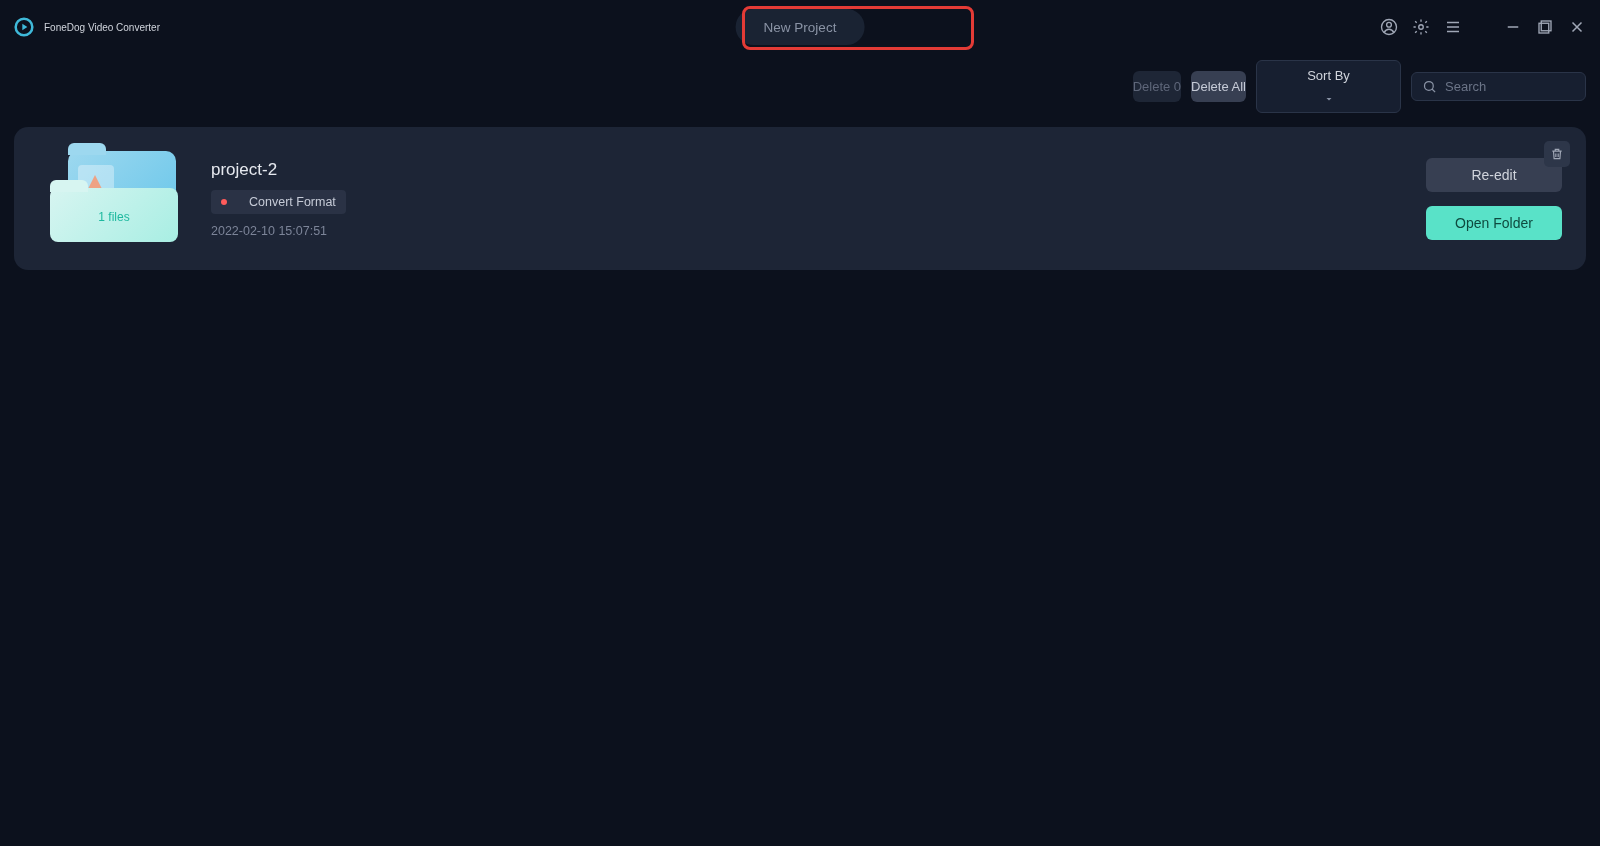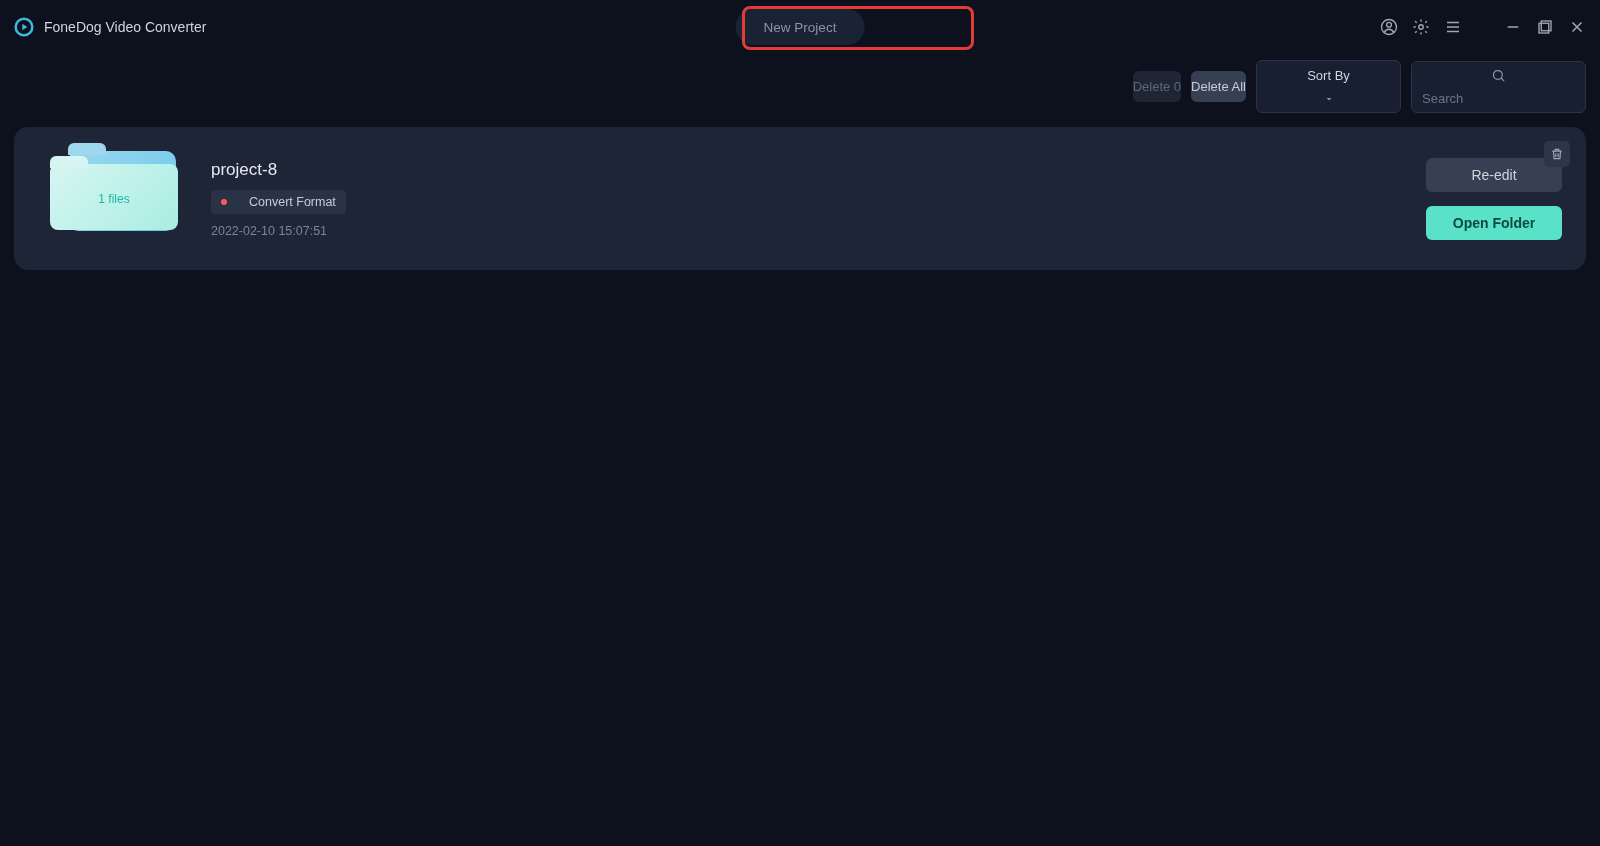--- a/index.html
+++ b/index.html
@@ -3,66 +3,66 @@
   <meta charset="utf-8">
   <style>
     * { margin: 0; padding: 0; box-sizing: border-box; font-family: -apple-system, BlinkMacSystemFont, 'Segoe UI', Arial, sans-serif; }
     body { background: #0c111d; color: #c0c5d0; width: 1600px; height: 846px; overflow: hidden; border-radius: 10px; }
     .app { width: 100%; height: 100%; display: flex; flex-direction: column; }
     
     
     .titlebar { display: flex; align-items: center; height: 54px; padding: 0 14px; position: relative; }
     .brand { display: flex; align-items: center; gap: 10px; }
     .brand-icon { width: 20px; height: 20px; }
-    .brand-text { color: #d0d4dc; font-size: 14px; font-weight: 500; }
+    .brand-text { color: #d0d4dc; font-size: 10px; font-weight: 500; }
     
     .tabs-wrap { position: absolute; left: 50%; transform: translateX(-50%); display: flex; align-items: center; background: #1a2333; border-radius: 22px; height: 36px; }
     .tab { display: flex; align-items: center; justify-content: center; padding: 0 28px; height: 28px; border-radius: 22px; font-size: 13.5px; color: #8a93a5; cursor: pointer; }
     .tab.active { background: #2f394c; color: #e6e9ef; }
     
     .highlight-box { position: absolute; border: 3px solid #e43b36; border-radius: 8px; pointer-events: none; }
     
     .win-controls { margin-left: auto; display: flex; align-items: center; gap: 14px; }
     .win-icon { width: 18px; height: 18px; color: #a0a7b6; cursor: pointer; display: flex; align-items: center; justify-content: center; }
     .win-icon svg { width: 100%; height: 100%; }
     .win-divider { width: 14px; }
 
     
     .toolbar { display: flex; align-items: center; justify-content: flex-end; gap: 10px; padding: 6px 14px 4px; }
     .btn { background: #373f52; border: none; border-radius: 6px; color: #c6cbd7; padding: 8px 0; font-size: 13px; cursor: pointer; }
     .btn.disabled { background: #1e2636; color: #5e6679; cursor: default; }
     .sortby { display: flex; align-items: center; gap: 10px; background: #171f30; border: 1px solid #2a3448; border-radius: 6px; padding: 7px 12px; font-size: 13px; color: #d0d4dc; cursor: pointer; min-width: 145px; justify-content: space-between; flex-direction: column; }
     .sortby .chev { width: 12px; height: 12px; color: #8a93a5; }
-    .searchbox { display: flex; align-items: center; gap: 8px; background: #171f30; border: 1px solid #2a3448; border-radius: 6px; padding: 6px 10px; width: 175px; flex-direction: column; }
+    .searchbox { display: flex; align-items: center; gap: 8px; background: #171f30; border: 1px solid #2a3448; border-radius: 6px; padding: 6px 10px; width: 175px; }
     .searchbox svg { width: 15px; height: 15px; color: #8a93a5; flex-shrink: 0; }
     .searchbox input { background: transparent; border: none; outline: none; color: #c6cbd7; font-size: 13px; width: 100%; }
     .searchbox input::placeholder { color: #6b7487; }
 
     
     .content { padding: 10px 14px; flex: 1; }
     .project-card { background: #1d2536; border-radius: 14px; padding: 24px 24px 24px 36px; display: flex; align-items: center; position: relative; }
     .thumb { width: 135px; height: 95px; position: relative; flex-shrink: 0; }
     .thumb-back { position: absolute; top: 0; left: 18px; width: 108px; height: 80px; background: linear-gradient(135deg, #9dd8ef 0%, #68c6ea 100%); border-radius: 10px 10px 10px 10px; }
     .thumb-back::before { content: ""; position: absolute; top: -8px; left: 0; width: 38px; height: 12px; background: #9dd8ef; border-radius: 6px 6px 0 0; }
     .thumb-back-inner { position: absolute; top: 14px; left: 10px; width: 36px; height: 44px; background: rgba(255,255,255,0.35); border-radius: 4px; }
     .thumb-back-inner::after { content: ""; position: absolute; left: 10px; top: 10px; width: 14px; height: 20px; background: rgba(244,155,120,0.9); clip-path: polygon(50% 0, 100% 70%, 80% 100%, 20% 100%, 0 70%); }
-    .thumb-front { position: absolute; bottom: 16px; left: 0; width: 128px; height: 66px; background: linear-gradient(135deg, #d7f5f1 0%, #a8eee3 100%); border-radius: 8px; display: flex; align-items: center; justify-content: center; }
+    .thumb-front { position: absolute; bottom: 4px; left: 0; width: 128px; height: 54px; background: linear-gradient(135deg, #d7f5f1 0%, #a8eee3 100%); border-radius: 8px; display: flex; align-items: center; justify-content: center; }
     .thumb-front::before { content: ""; position: absolute; top: -8px; left: 0; width: 38px; height: 12px; background: #d7f5f1; border-radius: 6px 6px 0 0; }
     .thumb-files { color: #1eb99f; font-size: 12px; font-weight: 500; margin-top: 4px; }
 
     .proj-info { margin-left: 26px; display: flex; flex-direction: column; gap: 10px; }
     .proj-title { color: #e6e9ef; font-size: 17px; font-weight: 500; }
     .proj-badge { display: inline-flex; align-items: center; gap: 22px; background: #2a3245; padding: 5px 10px; border-radius: 4px; font-size: 12.5px; color: #c6cbd7; width: fit-content; }
     .proj-badge .dot { width: 6px; height: 6px; border-radius: 50%; background: #ff5b5b; }
     .proj-time { color: #7c8498; font-size: 12.5px; }
 
     .proj-actions { margin-left: auto; display: flex; flex-direction: column; gap: 14px; align-items: flex-end; }
     .action-btn { width: 136px; padding: 9px 0; border-radius: 6px; font-size: 14px; border: none; cursor: pointer; }
     .reedit { background: #373f52; color: #d0d4dc; }
-    .openfolder { background: #59e2c8; color: #0e4a3f; font-weight: 700; }
+    .openfolder { background: #59e2c8; color: #0e4a3f; font-weight: 400; }
     .trash-btn { position: absolute; top: 14px; right: 16px; width: 26px; height: 26px; display: flex; align-items: center; justify-content: center; background: #2d3649; border-radius: 5px; cursor: pointer; color: #a0a7b6; }
     .trash-btn svg { width: 14px; height: 14px; }
   </style>
 </head>
 <body>
 
 <div class="app">
   <div class="titlebar">
     <div class="brand">
       <span class="brand-icon">
@@ -140,21 +140,21 @@
     <div class="project-card">
       <div class="thumb">
         <div class="thumb-back">
             <div class="thumb-back-inner"></div>
           </div>
         <div class="thumb-front">
             <span class="thumb-files">1 files</span>
           </div>
       </div>
       <div class="proj-info">
-        <div class="proj-title">project-8</div>
+        <div class="proj-title">project-2</div>
         <div class="proj-badge">
           <span class="dot"></span>
           <span>Convert Format</span>
         </div>
         <div class="proj-time">2022-02-10 15:07:51</div>
       </div>
       <div class="proj-actions">
         <button class="action-btn reedit">Re-edit</button>
         <button class="action-btn openfolder">Open Folder</button>
       </div>

